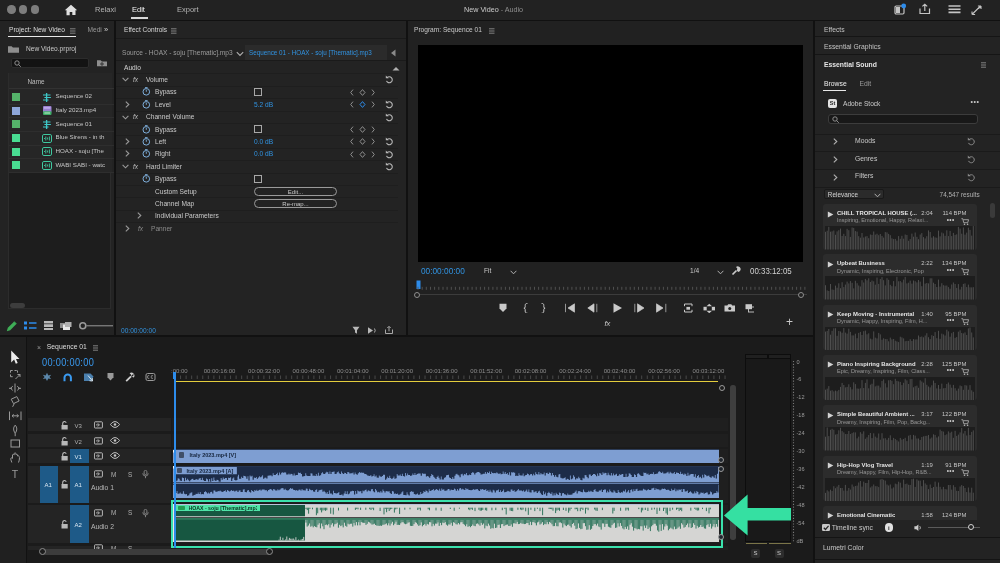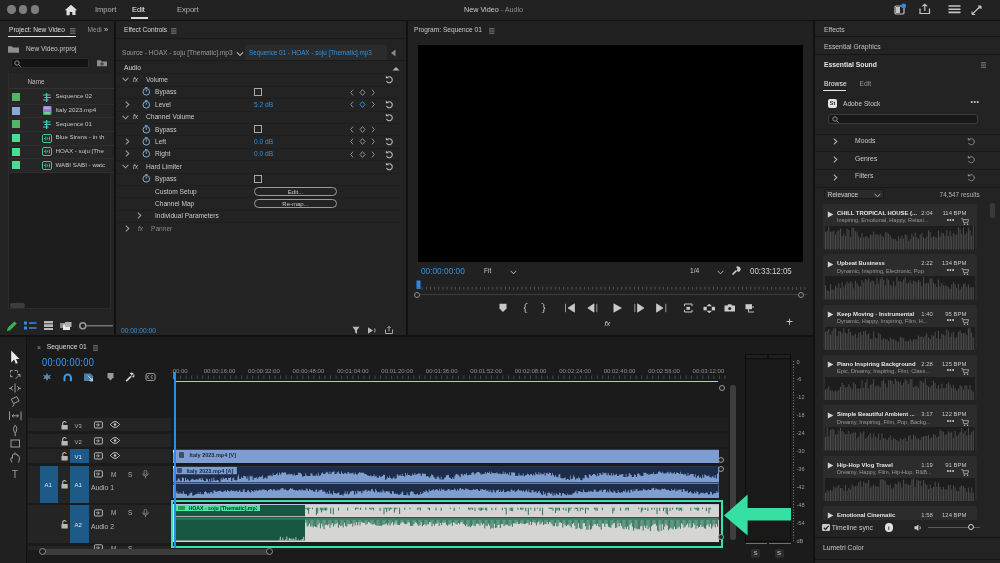--- a/index.html
+++ b/index.html
@@ -6,21 +6,21 @@
 .abs{position:absolute;}
 .t{position:absolute;white-space:nowrap;line-height:1;}
 </style></head><body>
 <div class="abs" style="left:0;top:0;width:1000px;height:19.5px;background:#222222;">
     <div class="abs" style="left:7.0px;top:5.4px;width:8.6px;height:8.6px;border-radius:50%;background:#7d7d7d;"></div>
     <div class="abs" style="left:18.8px;top:5.4px;width:8.6px;height:8.6px;border-radius:50%;background:#7d7d7d;"></div>
     <div class="abs" style="left:30.6px;top:5.4px;width:8.6px;height:8.6px;border-radius:50%;background:#7d7d7d;"></div>
     <svg class="abs" style="left:64px;top:4px;" width="14" height="12" viewBox="0 0 14 12">
       <path d="M7 0.8 0.8 6.2h1.7v5h3.2V8h2.6v3h3.2V6.2h1.7Z" fill="#e0e0e0"></path>
     </svg>
-    <div class="t" style="left:95px;top:6px;font-size:7.5px;color:#b4b4b4;">Import</div>
+    <div class="t" style="left:95px;top:6px;font-size:7.5px;color:#b4b4b4;">Relaxi</div>
     <div class="t" style="left:132px;top:6px;font-size:7.5px;color:#f0f0f0;">Edit</div>
     <div class="abs" style="left:130.5px;top:17px;width:17px;height:1.6px;background:#d8d8d8;"></div>
     <div class="t" style="left:161px;top:6px;font-size:7.5px;color:#b4b4b4;padding-left:16px;">Export</div>
     <div class="t" style="left:464px;top:6px;font-size:7.2px;color:#cccccc;">New Video <span style="color:#8e8e8e;">- Audio</span></div>
     <svg class="abs" style="left:888px;top:3px;" width="100" height="14" viewBox="0 0 100 14">
 <rect x="7" y="3" width="9" height="8" rx="1.2" fill="none" stroke="#c4c4c4" stroke-width="1.2"></rect>
       <path d="M8 4h4v6H8Z" fill="#c4c4c4"></path>
       <circle cx="15.7" cy="3" r="2.4" fill="#2d8ceb"></circle>
 <path d="M32 5.5v5h9.5v-5M36.8 8V1.5M34.4 3.4l2.4-2.2 2.4 2.2" fill="none" stroke="#c4c4c4" stroke-width="1.2"></path>
 <path d="M60.5 3h12M60.5 6.2h12M60.5 9.4h12" stroke="#c4c4c4" stroke-width="1.6"></path>

